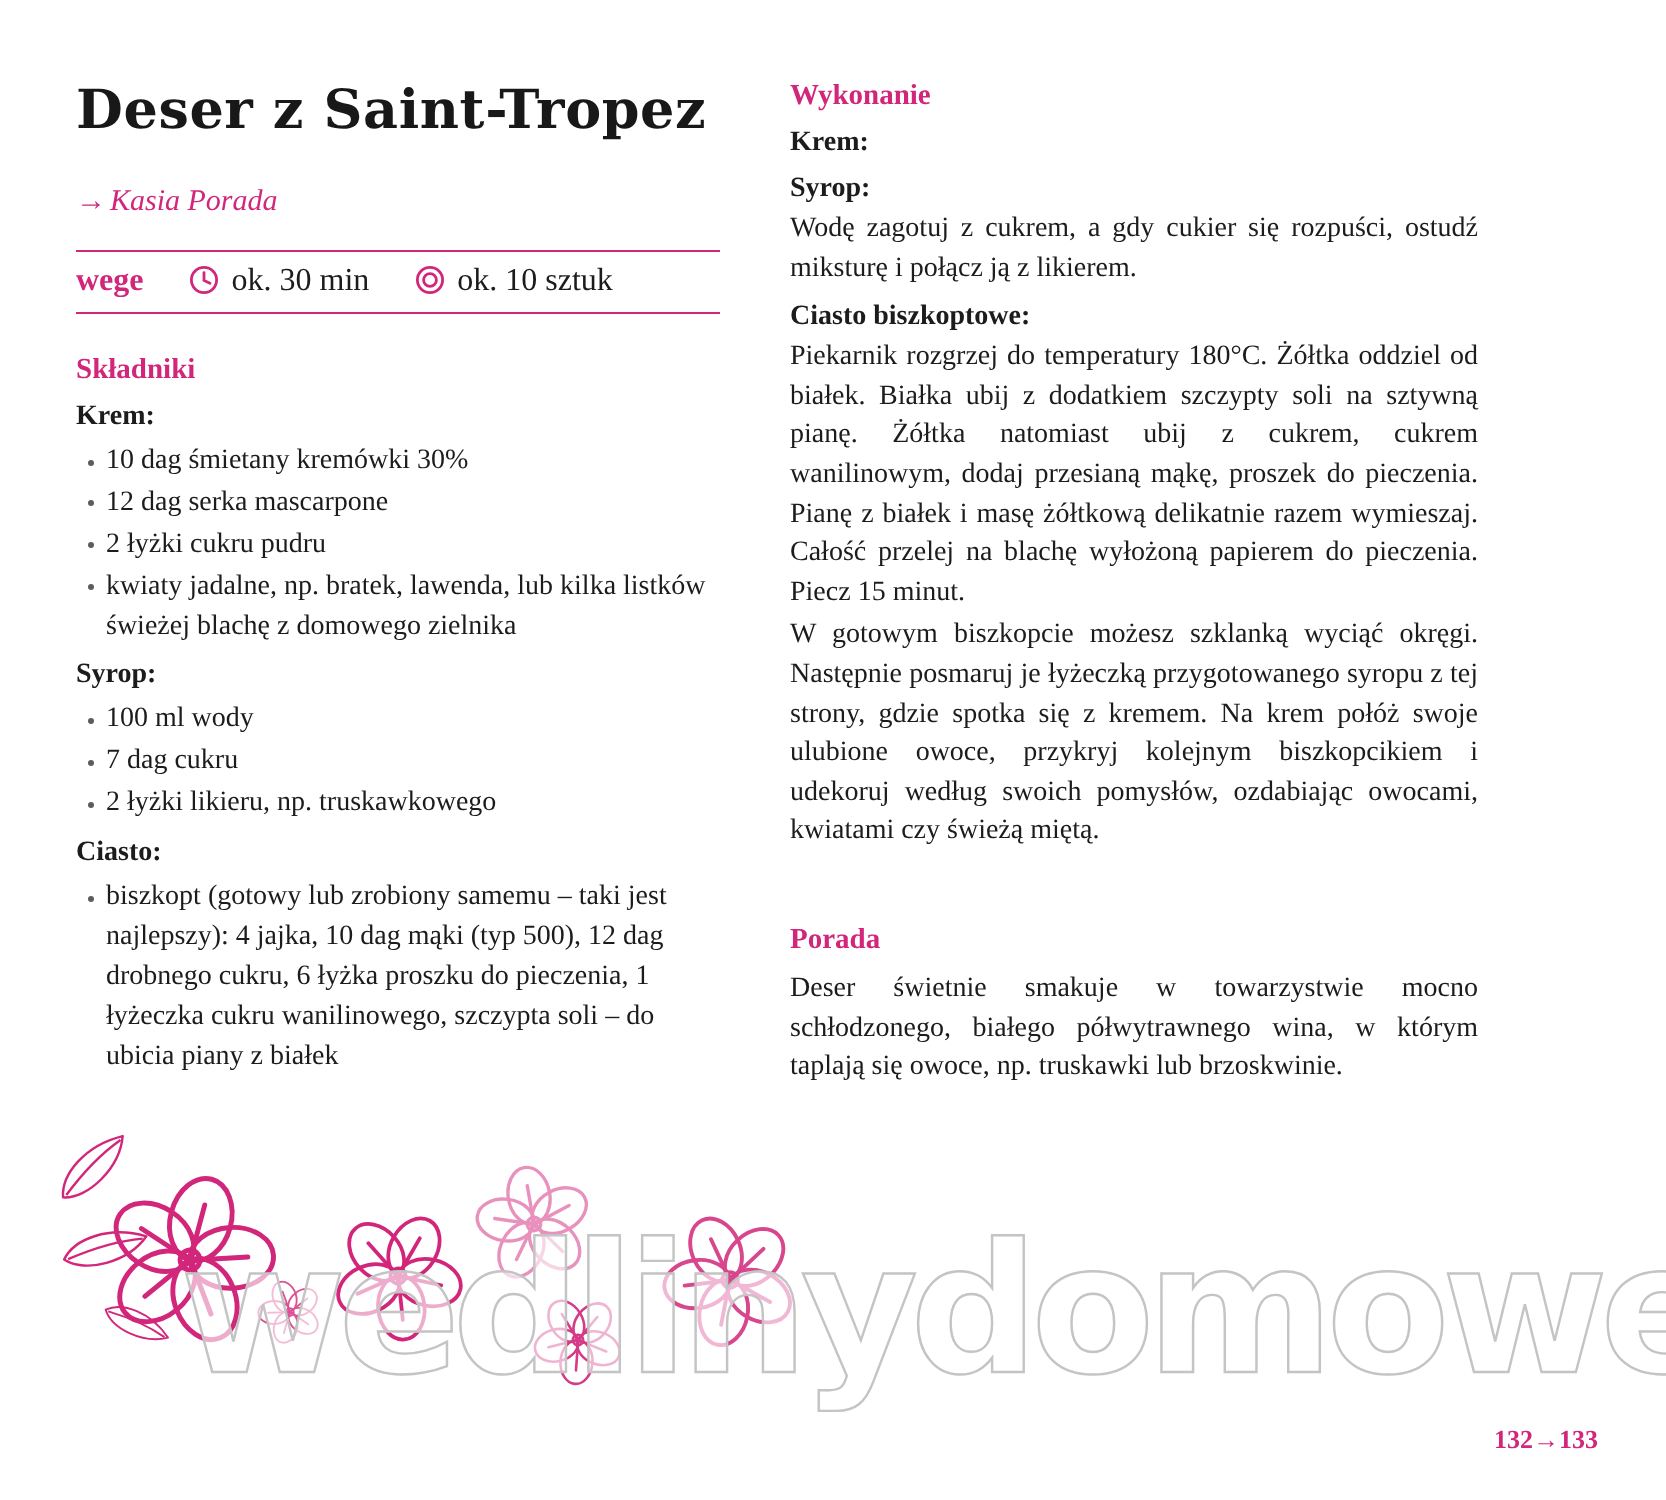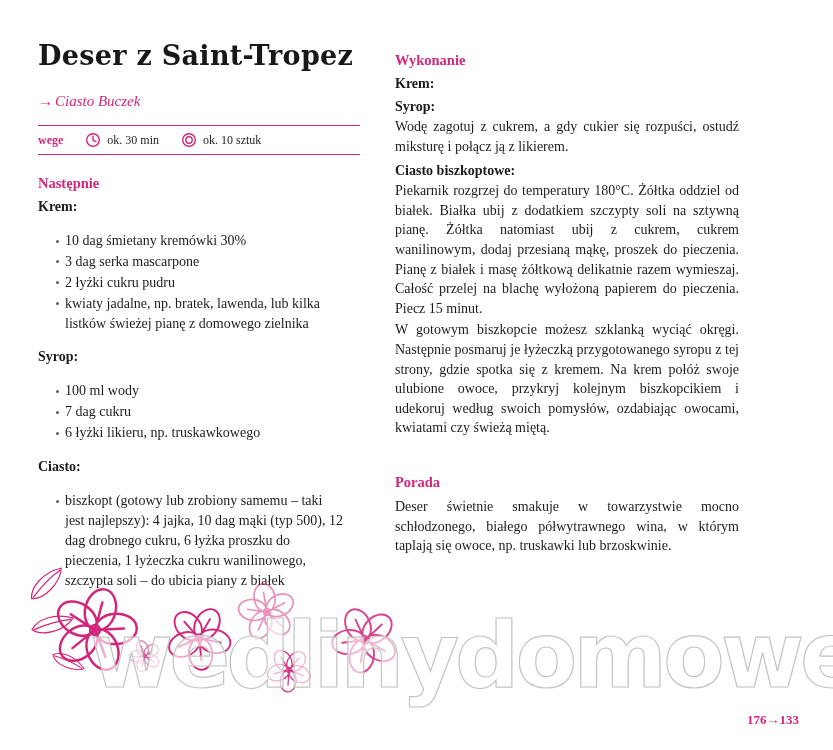--- a/index.html
+++ b/index.html
@@ -23,43 +23,43 @@
   }
   .author { margin-top: 22px; font-size: 15px; color: var(--accent); }
   .author .arrow { font-style: normal; margin-right: 2px; }
   .author .name { font-style: italic; }
 
   .infobar {
     margin-top: 15px;
     border-top: 1px solid var(--accent);
     border-bottom: 1px solid var(--accent);
     padding: 6px 0;
-    display: flex; align-items: flex-end;
-    font-size: 12px;
+    display: flex; align-items: flex-start;
+    font-size: 16px;
   }
   .diet { color: var(--accent); font-weight: 700; margin-right: 22px; }
   .infobar .icon { display: inline-flex; margin-right: 6px; }
   .infobar .meta { margin-right: 22px; }
 
   .sect-heading {
     color: var(--accent); font-weight: 700; font-size: 14.5px;
     margin: 20px 0 6px 0;
   }
   .sublabel { font-weight: 700; font-size: 14px; margin: 7px 0 2px 0; }
 
-  .ing-list { list-style: none; margin: 16px; padding: 0; font-size: 14px; line-height: 1.42; font-family: Liberation Serif, serif; }
+  .ing-list { list-style: none; margin: 4px; padding: 0; font-size: 14px; line-height: 1.42; font-family: Liberation Serif, serif; }
   .ing-list li { position: relative; padding-left: 11px; margin: 1px 0; }
   .ing-list li::before {
     content: ""; position: absolute; left: 2px; top: 8.5px;
     width: 3px; height: 3px; border-radius: 50%; background: #5c5c5c;
   }
 
   
   .right-col { position: absolute; left: 395px; top: 40px; width: 344px; }
-  .right-col .sect-heading { margin-top: 12px; }
+  .right-col .sect-heading { margin-top: 0; }
   .right-col .tip-heading { margin-top: 36px; }
   .right-col p {
     margin: 0 0 2px 0; font-size: 14px; line-height: 1.4;
     text-align: justify;
   }
 
   
   .flowers { position: absolute; left: 15px; top: 550px; color: var(--accent); z-index: 2; }
   .watermark {
     position: absolute; left: 90px; top: 603px; z-index: 6;
@@ -76,56 +76,56 @@
 </head>
 <body>
 
 <div class="page">
 
   <div class="left-col">
 
     <h1 class="title">Deser z Saint-Tropez</h1>
 
     <div class="author">
-      <span class="arrow">→</span><span class="name">Ciasto Buczek</span>
+      <span class="arrow">→</span><span class="name">Kasia Porada</span>
     </div>
 
     <div class="infobar">
       <span class="diet">wege</span>
       <span class="icon">
         <svg width="16" height="16" viewBox="0 0 16 16" fill="none" stroke="#d2267b" stroke-width="1.4">
           <circle cx="8" cy="8" r="6.3"></circle>
             <path d="M8 4.3 L8 8.2 L11 9.6" stroke-linecap="round"></path>
         </svg>
       </span>
       <span class="meta">ok. 30 min</span>
       <span class="icon">
         <svg width="16" height="16" viewBox="0 0 16 16" fill="none" stroke="#d2267b" stroke-width="1.4">
           <circle cx="8" cy="8" r="6.3"></circle>
             <circle cx="8" cy="8" r="3.2"></circle>
         </svg>
       </span>
       <span class="meta">ok. 10 sztuk</span>
     </div>
 
-    <div class="sect-heading">Następnie</div>
+    <div class="sect-heading">Składniki</div>
 
     <div class="sublabel">Krem:</div>
     <ul class="ing-list">
       <li>10 dag śmietany kremówki 30%</li>
-      <li>3 dag serka mascarpone</li>
+      <li>12 dag serka mascarpone</li>
       <li>2 łyżki cukru pudru</li>
-      <li>kwiaty jadalne, np. bratek, lawenda, lub kilka listków świeżej pianę z domowego zielnika</li>
+      <li>kwiaty jadalne, np. bratek, lawenda, lub kilka listków świeżej blachę z domowego zielnika</li>
     </ul>
 
     <div class="sublabel">Syrop:</div>
     <ul class="ing-list">
       <li>100 ml wody</li>
       <li>7 dag cukru</li>
-      <li>6 łyżki likieru, np. truskawkowego</li>
+      <li>2 łyżki likieru, np. truskawkowego</li>
     </ul>
 
     <div class="sublabel">Ciasto:</div>
     <ul class="ing-list">
       <li>biszkopt (gotowy lub zrobiony samemu – taki jest najlepszy): 4 jajka, 10 dag mąki (typ 500), 12 dag drobnego cukru, 6 łyżka proszku do pieczenia, 1 łyżeczka cukru wanilinowego, szczypta soli – do ubicia piany z białek</li>
     </ul>
   </div>
 
   <div class="right-col">
 
@@ -169,15 +169,15 @@
     <use href="#leafg" transform="translate(42,96) rotate(35) scale(0.8)"></use>
     <use href="#pansy" transform="translate(80,80) rotate(15) scale(1.9)"></use>
     <use href="#pansy" transform="translate(130,106) rotate(-20) scale(0.72)" opacity="0.8"></use>
     <use href="#pansy" transform="translate(184,88) rotate(30) scale(1.45)"></use>
     <use href="#pansy" transform="translate(252,62) rotate(-10) scale(1.3)" opacity="0.5"></use>
     <use href="#pansy" transform="translate(274,120) rotate(40) scale(1.0)" opacity="0.9"></use>
     <use href="#pansy" transform="translate(350,90) rotate(-25) scale(1.5)" opacity="0.85"></use>
   </svg>
 
   <div class="watermark">wedlinydomowe.pl</div>
-  <div class="pagenum">176→133</div>
+  <div class="pagenum">132→133</div>
 
 </div>
 
 </body></html>

